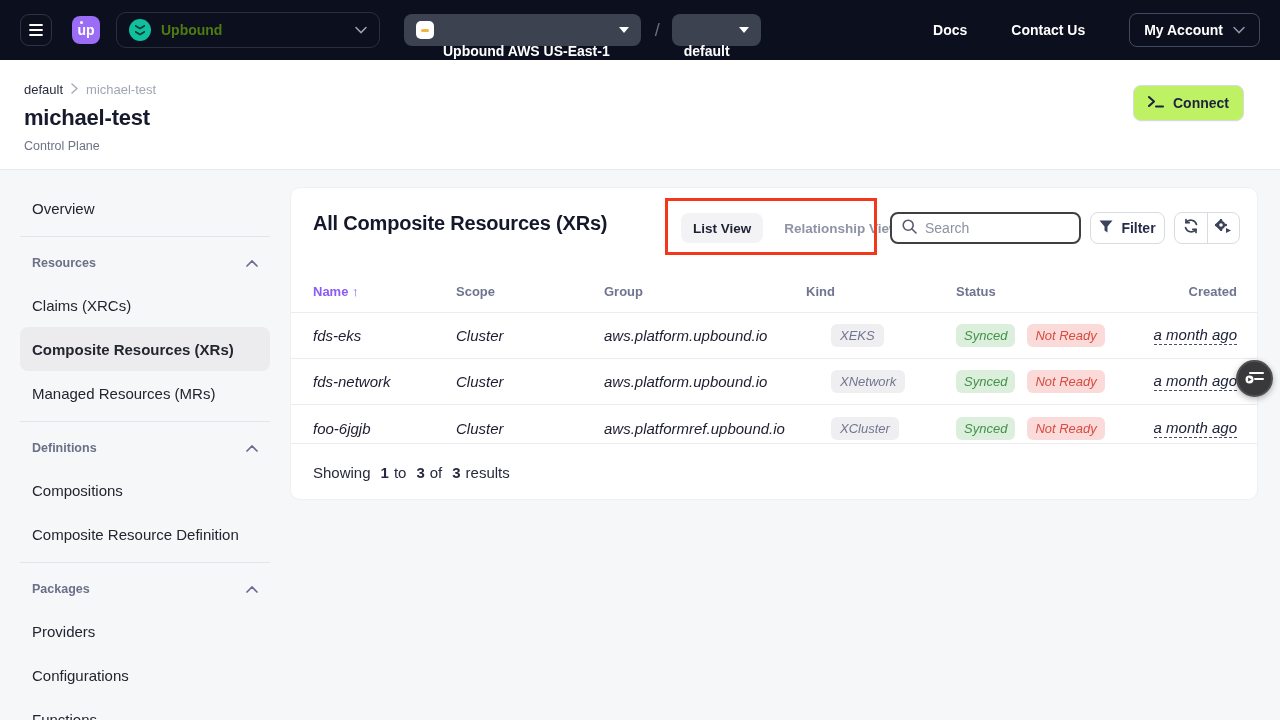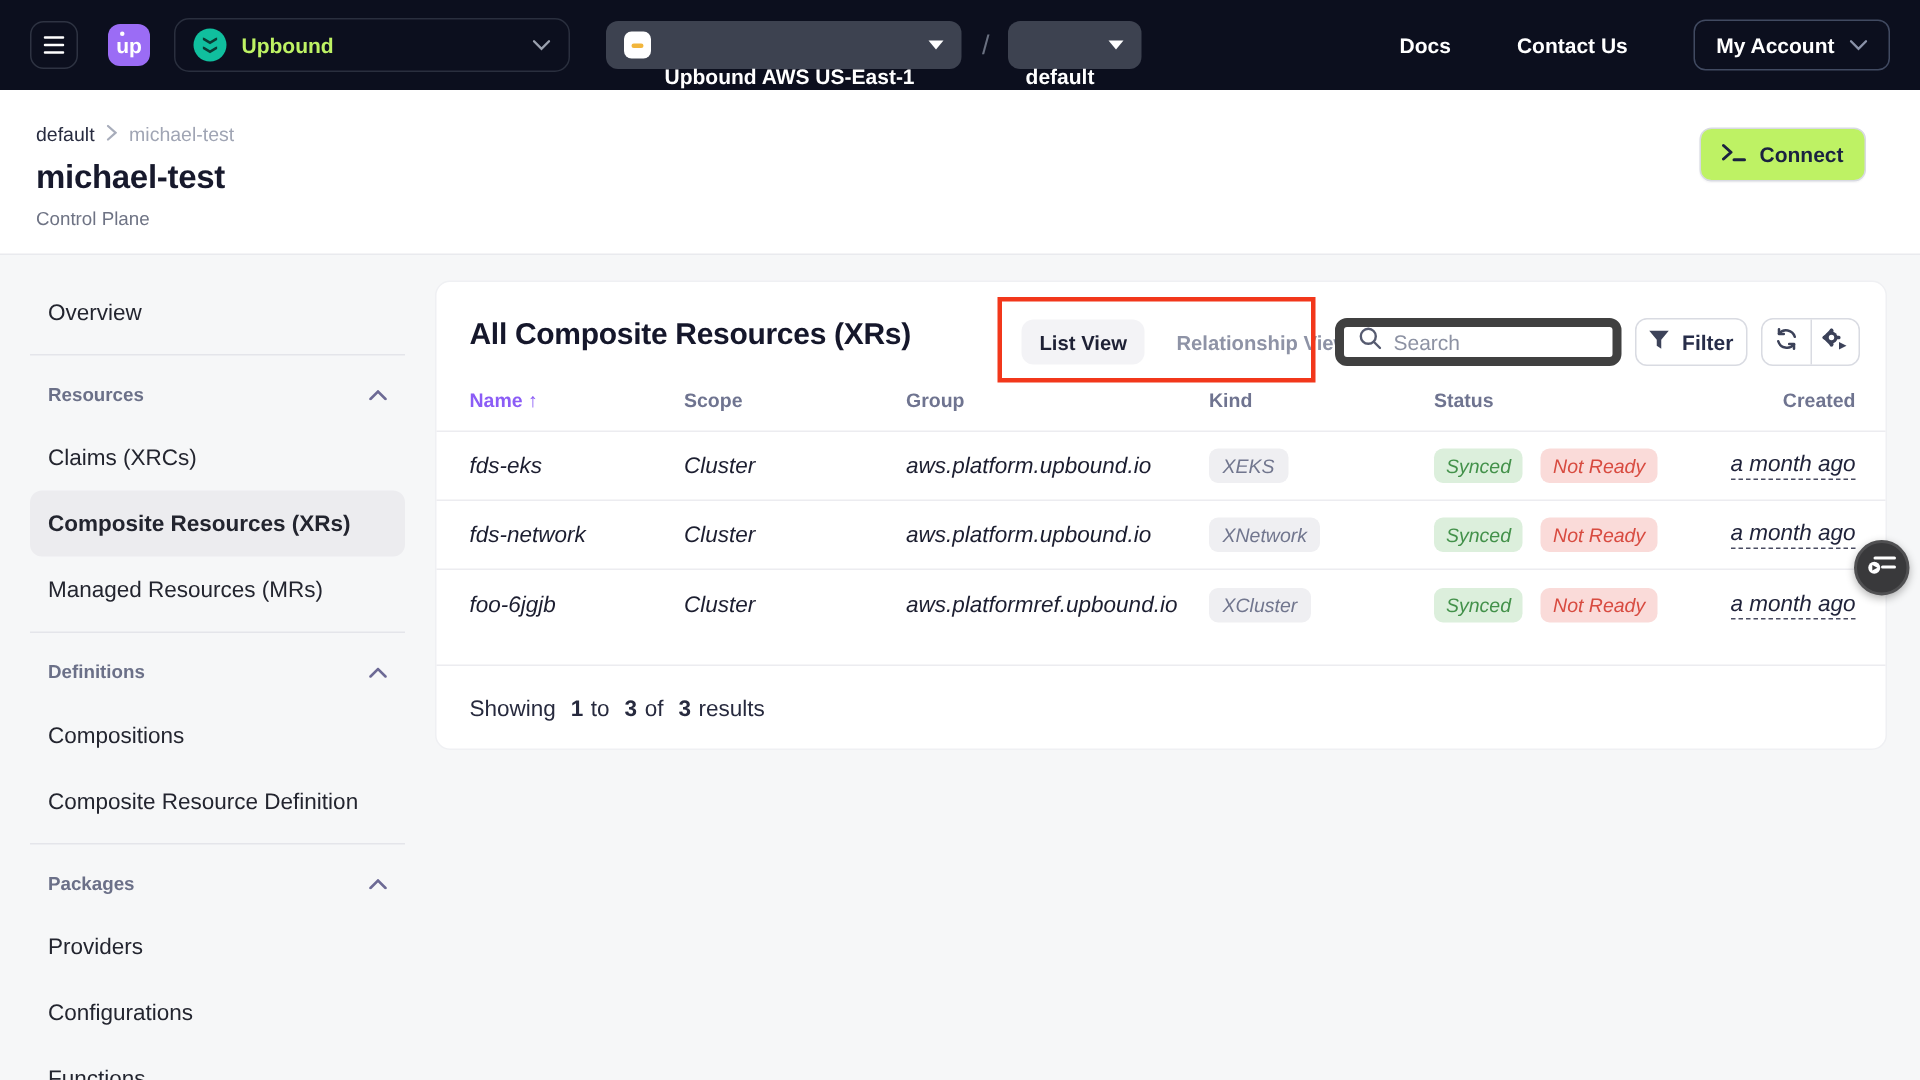--- a/index.html
+++ b/index.html
@@ -34,21 +34,21 @@
   .org-select {
     margin-left:16px; width:264px; height:36px; border:1px solid #2a2f3e; border-radius:10px;
     display:flex; align-items:center; padding:0 12px; cursor:pointer;
   }
   .org-icon {
     width:22px; height:22px; border-radius:50%; background:#10bf9e;
     display:flex; flex-direction:column; align-items:center; justify-content:center; gap:1px;
   }
   .org-icon span { display:block; width:10px; height:5px;
     clip-path:polygon(0 0, 50% 60%, 100% 0, 100% 40%, 50% 100%, 0 40%); background:#0b3b33; }
-  .org-select .org-label { color:#bef264; font-weight:700; font-size:14px; margin-left:10px; flex:1; }
+  .org-select .org-label { color:#4d7c0f; font-weight:700; font-size:14px; margin-left:10px; flex:1; }
   .chev-thin { color:#9aa0ae; font-size:12px; }
   .pill-btn {
     height:32px; background:#3d4250; border-radius:8px; display:flex; align-items:center;
     padding:0 12px; gap:9px; cursor:pointer;
   }
   .ctp-pill { margin-left:24px; }
   .cp-icon {
     width:18px; height:18px; background:#fff; border-radius:5px;
     display:flex; align-items:center; justify-content:center;
   }
@@ -113,21 +113,21 @@
   }
   .view-tab {
     margin-left:21px; font-size:13.5px; font-weight:700; color:#8e93a6; cursor:pointer;
   }
   .annotation-box {
     position:absolute; left:374px; top:10px; width:212px; height:57px;
     border:3px solid #f2371b; pointer-events:none;
   }
   .search-box {
     position:absolute; left:599px; top:24px; width:191px; height:32px;
-    border:6px solid #404040; border-radius:8px; display:flex; align-items:center;
+    border:2px solid #404040; border-radius:8px; display:flex; align-items:center;
     padding:0 10px; gap:8px; background:#fff;
   }
   .search-box input {
     border:none; outline:none; font-size:14px; color:#33374a; width:130px;
     font-family:"Liberation Sans", sans-serif; background:transparent;
   }
   .search-box input::placeholder { color:#8d92a3; }
   .filter-btn {
     position:absolute; left:799px; top:24px; width:75px; height:32px;
     border:1px solid #d9dbe2; border-radius:8px; background:#fff;
@@ -137,35 +137,35 @@
   .icon-group {
     position:absolute; left:883px; top:24px; width:66px; height:32px;
     border:1px solid #d9dbe2; border-radius:8px; background:#fff; display:flex;
   }
   .icon-group .icon-cell {
     flex:1; display:flex; align-items:center; justify-content:center; cursor:pointer;
   }
   .icon-group .icon-cell + .icon-cell { border-left:1px solid #d9dbe2; }
 
   
-  .xr-table { position:absolute; left:0; top:58px; width:966px; }
+  .xr-table { position:absolute; left:0; top:83px; width:966px; }
   .t-row {
     display:grid; grid-template-columns:143px 148px 202px 150px 190px 1fr;
     align-items:center; padding:0 20px 0 22px;
   }
   .t-head { height:42px; border-bottom:1px solid #ececf0; }
   .t-head .th { font-size:13px; font-weight:700; color:#6f7490; }
   .t-head .th-name { color:#8b5cf6; cursor:pointer; }
   .t-head .th-created { justify-self:end; }
   .t-body-row { height:46px; border-bottom:1px solid #ececf0; font-size:15px; cursor:pointer;font-style:italic; }
   .t-body-row:last-child { border-bottom:none; }
   .cell-name, .cell-scope, .cell-group { color:#1c1e30; }
   .kind-pill {
     display:inline-block; background:#efeff2; color:#71768e; font-size:13px;
-    padding:4px 9px; border-radius:6px;
+    padding:4px 9px; border-radius:6px;margin-left:25px;
   }
   .status-cell { display:flex; gap:12px; }
   .badge { font-size:13px; padding:4px 8px; border-radius:6px; font-weight:400; }
   .badge-synced { background:#dcefdc; color:#43914a; }
   .badge-notready { background:#fadbd9; color:#d84b40; }
   .cell-created { justify-self:end; color:#20233a; border-bottom:1.5px dashed #4a4d62; padding-bottom:1px; }
 
   .table-footer {
     position:absolute; left:0; top:255px; width:966px; height:57px;
     border-top:1px solid #ececf0; display:flex; align-items:center; padding:0 22px;

